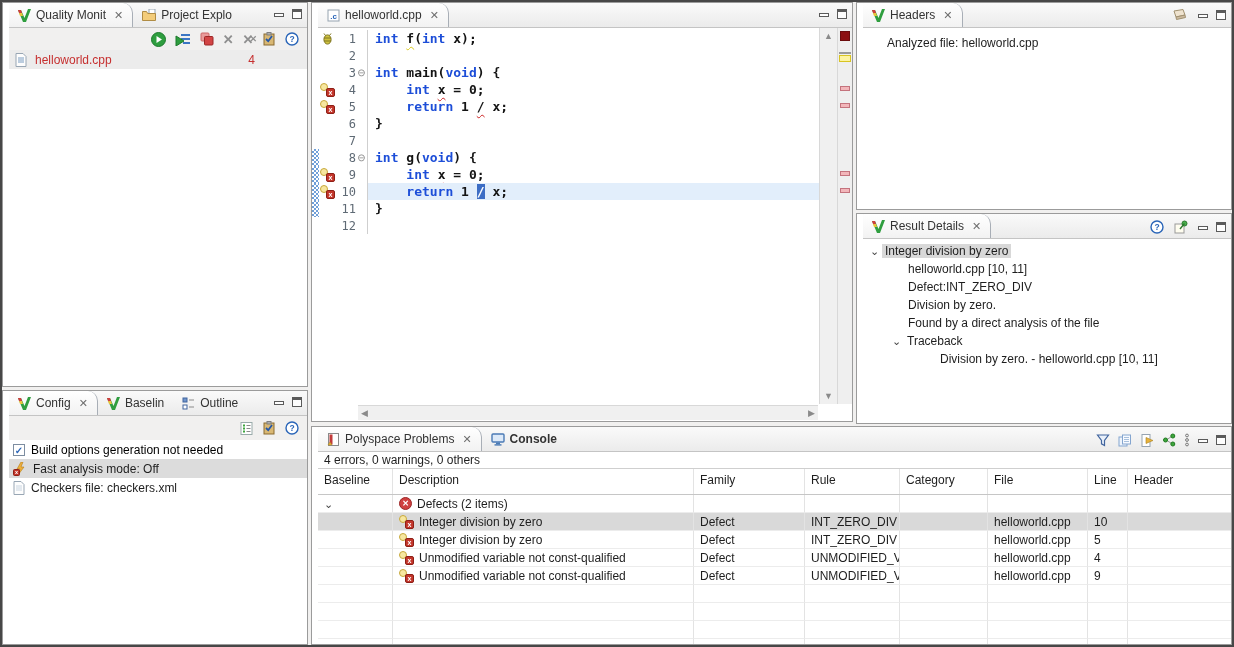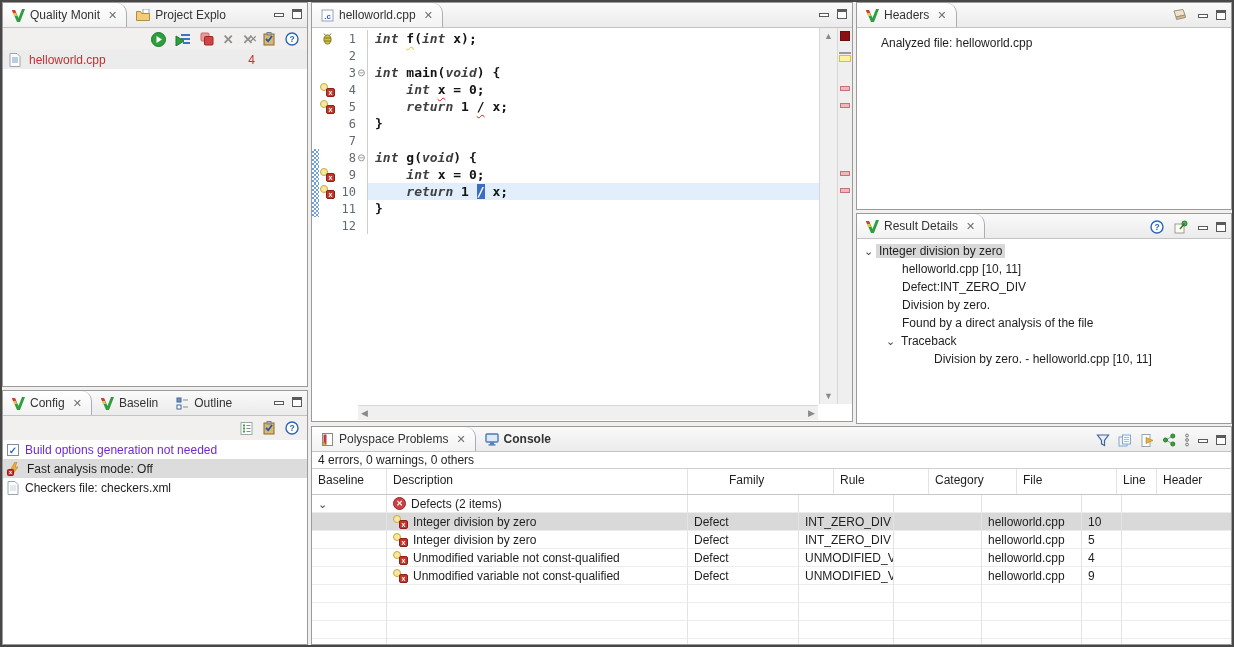--- a/index.html
+++ b/index.html
@@ -1,21 +1,21 @@
 <!DOCTYPE html>
 <html><head>
 <meta charset="utf-8">
 <style>
   html,body{margin:0;padding:0;background:#e9e8e7;}
   *{box-sizing:border-box;}
   .window{position:relative;width:1234px;height:647px;background:#f1f0ef;
     font-family:"Liberation Sans",sans-serif;font-size:12px;color:#1e1e1e;overflow:hidden;}
   .frame{position:absolute;inset:0;border:2px solid #474747;pointer-events:none;z-index:50;}
 
-  .panel{position:absolute;background:#fff;border:1px solid #9b9b9b;display:flex;flex-direction:column;}
+  .panel{position:absolute;background:#fff;border:1px solid #9b9b9b;display:flex;flex-direction:column;padding-left:6px;}
   .tabbar{height:25px;background:linear-gradient(#fafafa,#ebebeb);border-bottom:1px solid #c4c4c4;
     display:flex;align-items:stretch;flex:0 0 auto;position:relative;}
   .tab{display:flex;align-items:center;gap:5px;padding:0 9px;color:#333;cursor:default;white-space:nowrap;}
   .tab.active{background:linear-gradient(#ffffff,#f2f2f2);border-right:1px solid #a8aeb6;
     border-radius:2px 10px 0 0;box-shadow:inset 0 1px 0 #fff;}
   .tab .tclose{color:#6e6e6e;font-size:11px;margin-left:3px;}
   .mmx{position:absolute;right:5px;top:6px;display:flex;gap:8px;align-items:center;}
   .ic-min{width:10px;height:4px;border:1px solid #5a5a5a;background:#fdfdfd;margin-top:2px;}
   .ic-max{width:10px;height:10px;border:1px solid #5a5a5a;border-top:3px solid #5a5a5a;background:#fdfdfd;}
   .toolbar{height:22px;background:#f1f0ef;display:flex;align-items:center;justify-content:flex-end;
@@ -24,38 +24,38 @@
   .ic{display:inline-flex;align-items:center;justify-content:center;}
 
   
   .qrow{height:19px;display:flex;align-items:center;background:#ececec;padding:0 6px;gap:8px;}
   .qrow .fname{color:#c62f2f;flex:1;}
   .qrow .fcount{color:#c62f2f;margin-right:46px;}
 
   
   .cfg-row{height:19px;display:flex;align-items:center;gap:6px;padding:0 4px;}
   .cfg-row.sel{background:#dcdcdc;}
-  .cfg-row .lbl.green{color:#6d28d9;}
+  .cfg-row .lbl.green{color:#000000;}
   .cfg-check{width:12px;height:12px;border:1px solid #7d8da0;background:#fff;color:#2a65b8;
     font-weight:bold;font-size:10px;line-height:11px;text-align:center;}
 
   
   .ed-body{position:absolute;top:25px;left:0;right:0;bottom:17px;display:flex;}
   .ed-lines{flex:1;display:flex;flex-direction:column;padding-top:2px;position:relative;overflow:hidden;}
   .cl{height:17px;display:flex;align-items:center;flex:0 0 auto;}
   .cl .rng{width:7px;align-self:stretch;flex:0 0 auto;}
   .cl .rng.on{background:repeating-conic-gradient(#6f9fd8 0% 25%,#ffffff 0% 50%) 0 0/4px 4px;}
   .cl .gico{width:17px;flex:0 0 auto;display:flex;align-items:center;justify-content:center;}
   .cl .lnum{width:20px;flex:0 0 auto;text-align:right;color:#5f6a75;
     font-family:"DejaVu Sans Mono",monospace;font-size:12px;}
   .cl .fold{width:11px;flex:0 0 auto;color:#8a8a8a;font-size:10px;text-align:center;line-height:10px;}
   .cl .lncode{flex:1;align-self:stretch;display:flex;align-items:center;border-left:1px solid #cfcfcf;
     padding-left:7px;font-family:"DejaVu Sans Mono",monospace;font-size:13px;font-weight:bold;white-space:pre;}
   .cl .lncode.hl{background:#e2eefb;}
-  .kw{color:#404040;font-style:italic;}
+  .kw{color:#1d4ed8;}
   .pl{color:#141414;}
   .uy{color:#141414;text-decoration:underline wavy #d9c818 1px;text-underline-offset:3px;}
   .ur{color:#141414;text-decoration:underline wavy #cc2222 1px;text-underline-offset:3px;}
   .selch{background:#3c6dc5;color:#fff;}
   .vscroll{width:18px;flex:0 0 auto;background:#f0f0f0;border-left:1px solid #d8d8d8;position:relative;}
   .ruler{width:15px;flex:0 0 auto;background:#efefef;border-left:1px solid #d8d8d8;position:relative;}
   .sbarrow{position:absolute;left:0;right:0;text-align:center;color:#8a8a8a;font-size:9px;line-height:14px;}
   .hscroll{position:absolute;left:46px;right:34px;bottom:1px;height:15px;background:#f0f0f0;
     border-top:1px solid #d8d8d8;color:#8a8a8a;font-size:9px;display:flex;align-items:center;justify-content:space-between;padding:0 3px;}
   .rmark{position:absolute;left:2px;width:10px;height:5px;background:#f2b6ba;border:1px solid #c4737d;}
@@ -571,21 +571,21 @@
           </span>
       <span class="ic-min"></span>
       <span class="ic-max"></span>
     </div>
   </div>
   <div class="status">4 errors, 0 warnings, 0 others</div>
   <div class="ptable" id="problems-table">
         <div class="prow phead">
           <div class="pcell" style="width: 75px;">Baseline</div>
           <div class="pcell" style="width: 301px;">Description</div>
-          <div class="pcell" style="width: 111px; margin-left: 35px;">Family</div>
+          <div class="pcell" style="width: 111px;">Family</div>
           <div class="pcell" style="width: 95px;">Rule</div>
           <div class="pcell" style="width: 88px;">Category</div>
           <div class="pcell" style="width: 100px;">File</div>
           <div class="pcell" style="width: 40px;">Line</div>
           <div class="pcell" style="width: 110px;">Header</div>
         </div>
         <div class="prow pdata">
           <div class="pcell" style="width: 75px;">
             <span class="chev" style="width:auto;">⌄</span>
           </div>

